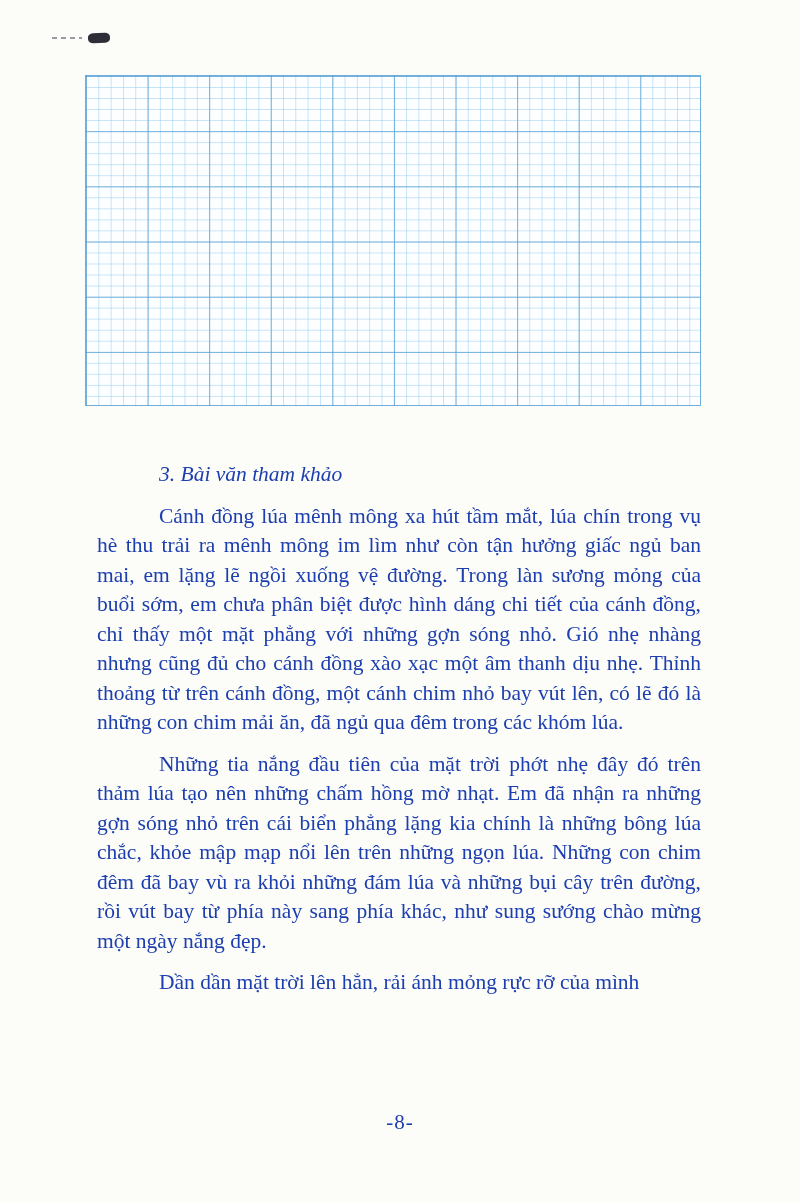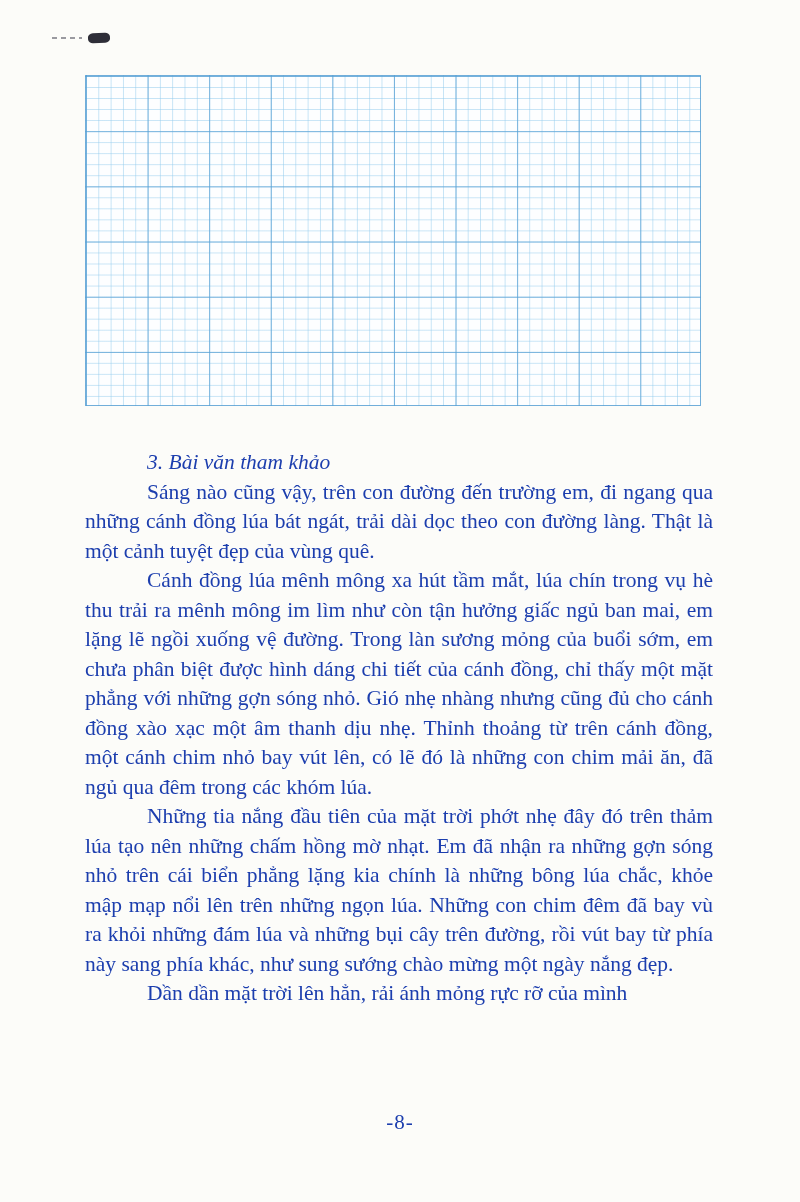--- a/index.html
+++ b/index.html
@@ -75,21 +75,21 @@
     position: absolute;
     left: 85px;
     top: 448px;
     width: 628px;
     font-size: 21.5px;
     line-height: 29.5px;
     text-align: justify;
     color: #1c3eae;
   }
   .text-block p {
-    margin: 0;
+    margin: 12px;
     padding: 0;
     text-indent: 62px;
   }
   .heading {
     font-style: italic;
     text-align: left;
   }
 
   .page-number {
     position: absolute;
@@ -109,21 +109,20 @@
 
   <div class="artifact">
     <span class="dashes"></span>
     <span class="blob"></span>
   </div>
 
   <div class="grid-paper"></div>
 
   <div class="text-block">
     <p class="heading">3. Bài văn tham khảo</p>
-    <p>Sáng nào cũng vậy, trên con đường đến trường em, đi ngang qua những cánh đồng lúa bát ngát, trải dài dọc theo con đường làng. Thật là một cảnh tuyệt đẹp của vùng quê.</p>
     <p>Cánh đồng lúa mênh mông xa hút tầm mắt, lúa chín trong vụ hè thu trải ra mênh mông im lìm như còn tận hưởng giấc ngủ ban mai, em lặng lẽ ngồi xuống vệ đường. Trong làn sương mỏng của buổi sớm, em chưa phân biệt được hình dáng chi tiết của cánh đồng, chỉ thấy một mặt phẳng với những gợn sóng nhỏ. Gió nhẹ nhàng nhưng cũng đủ cho cánh đồng xào xạc một âm thanh dịu nhẹ. Thỉnh thoảng từ trên cánh đồng, một cánh chim nhỏ bay vút lên, có lẽ đó là những con chim mải ăn, đã ngủ qua đêm trong các khóm lúa.</p>
     <p>Những tia nắng đầu tiên của mặt trời phớt nhẹ đây đó trên thảm lúa tạo nên những chấm hồng mờ nhạt. Em đã nhận ra những gợn sóng nhỏ trên cái biển phẳng lặng kia chính là những bông lúa chắc, khỏe mập mạp nổi lên trên những ngọn lúa. Những con chim đêm đã bay vù ra khỏi những đám lúa và những bụi cây trên đường, rồi vút bay từ phía này sang phía khác, như sung sướng chào mừng một ngày nắng đẹp.</p>
     <p>Dần dần mặt trời lên hẳn, rải ánh mỏng rực rỡ của mình</p>
   </div>
 
   <div class="page-number">-8-</div>
 
 </div>
 
 </body></html>

